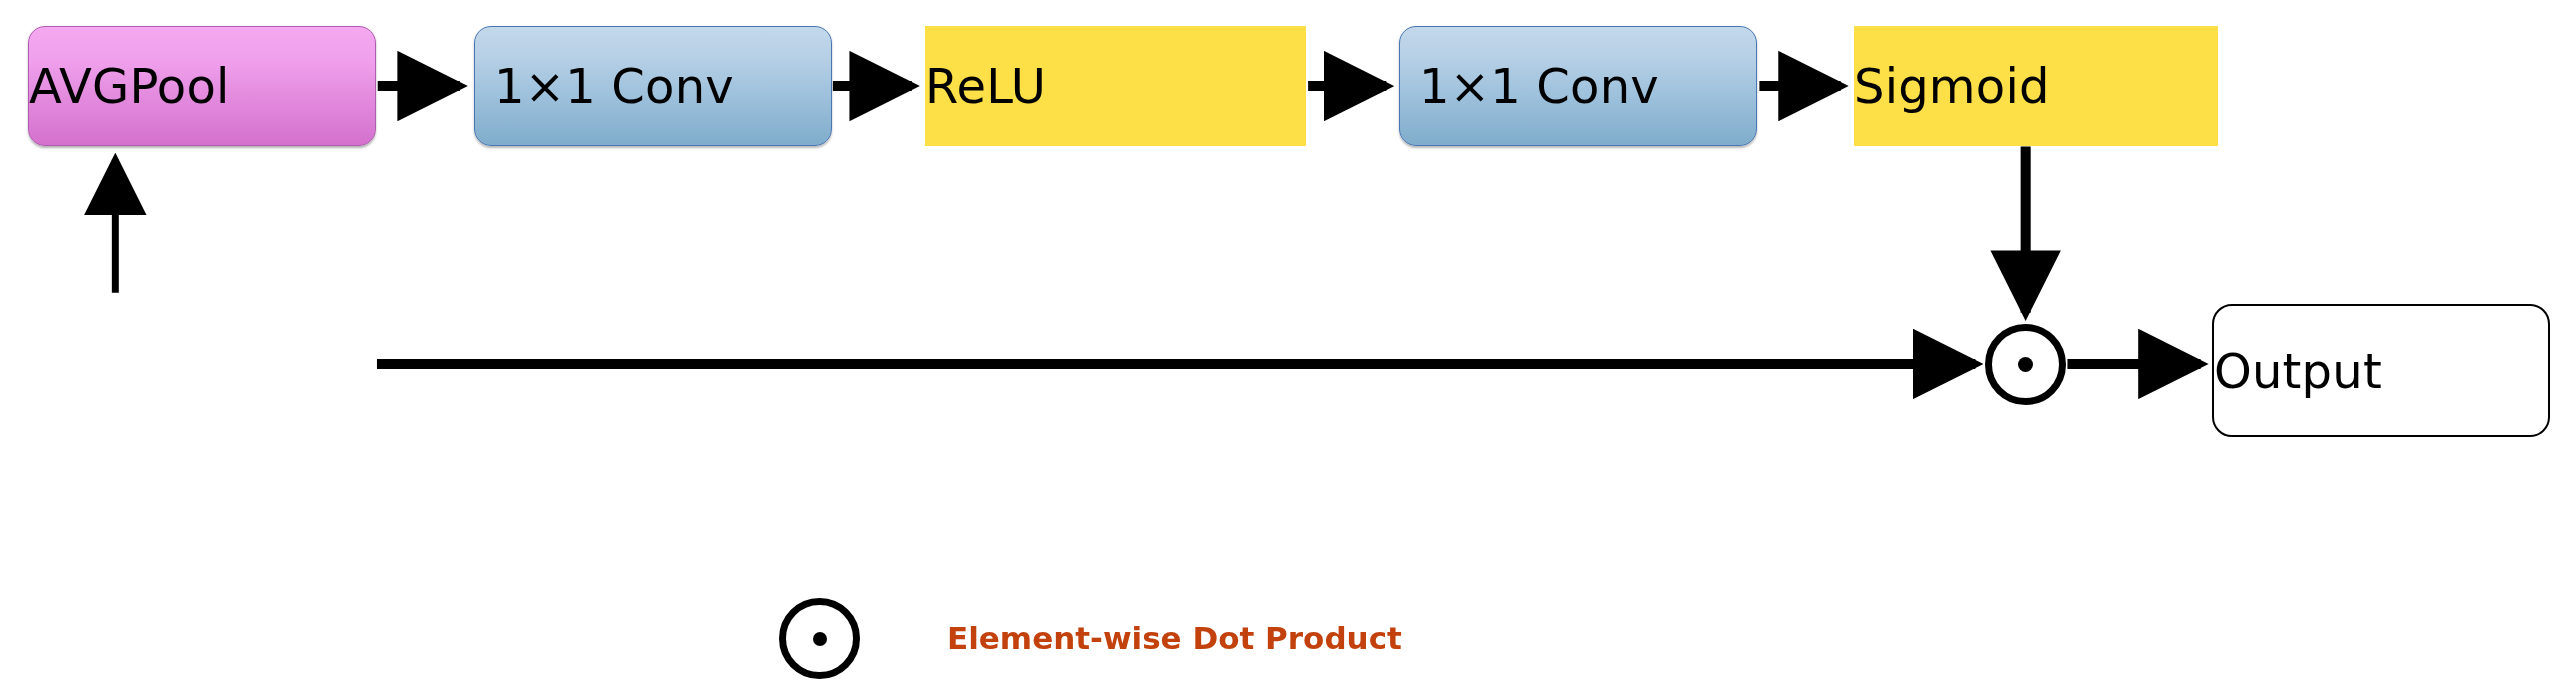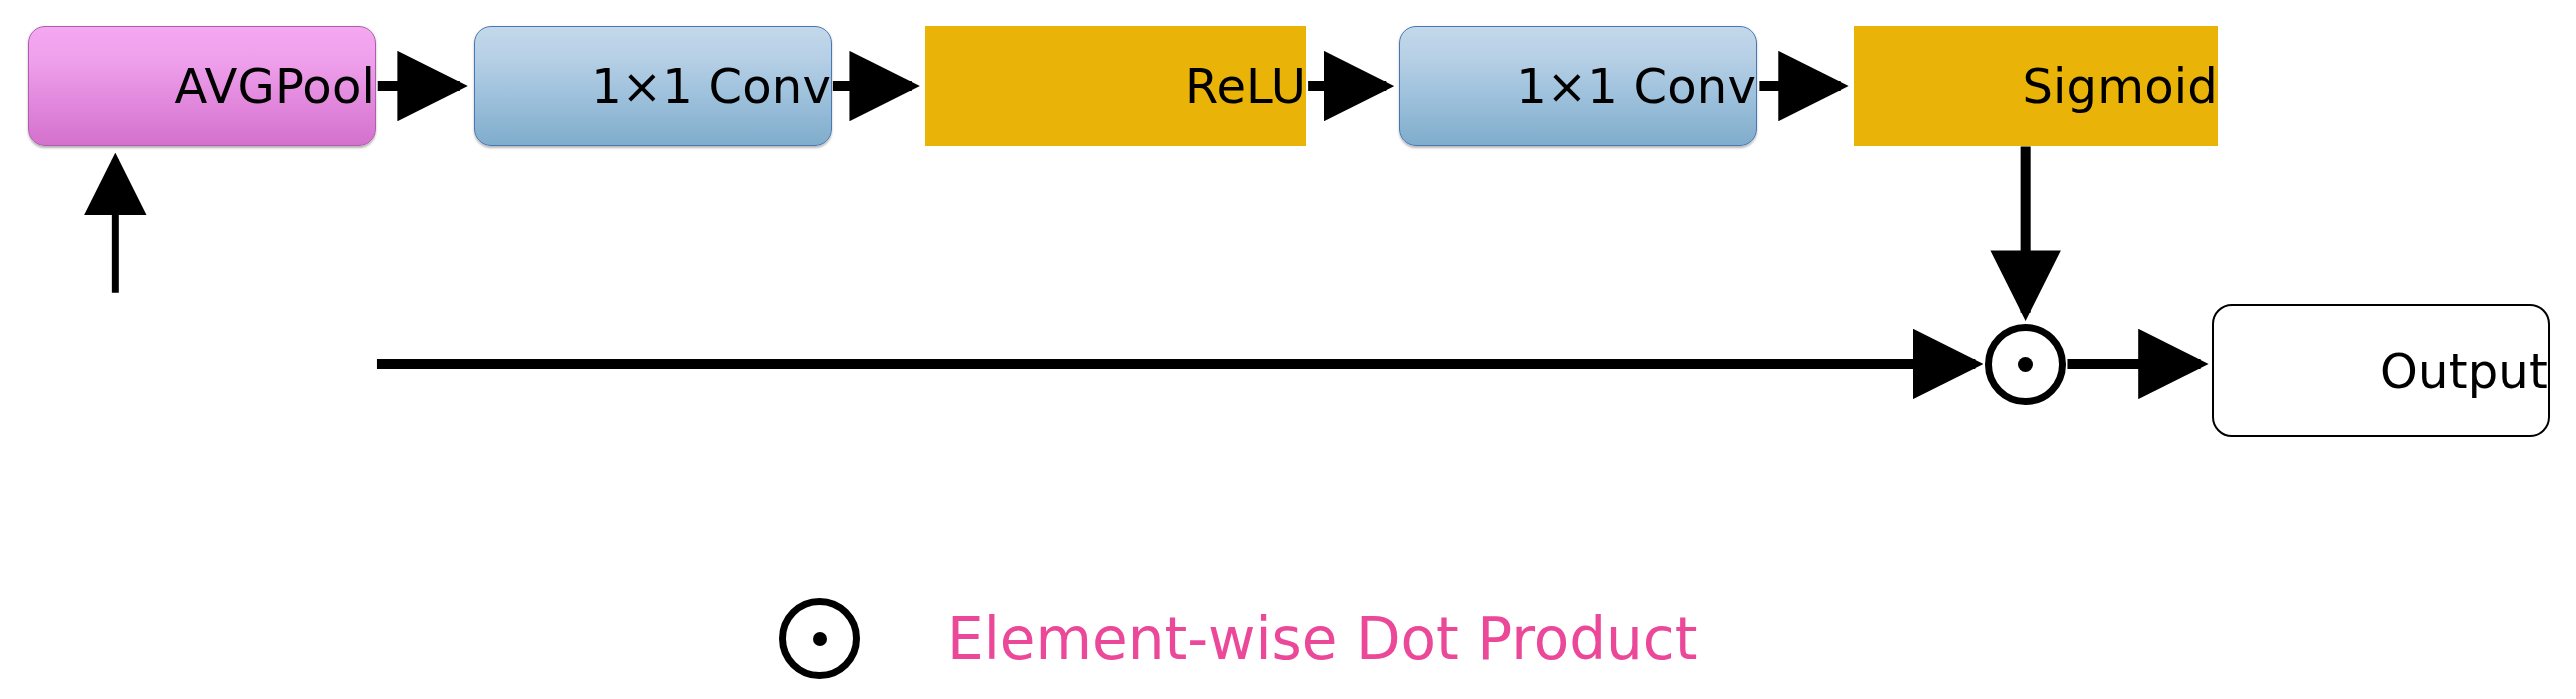--- a/index.html
+++ b/index.html
@@ -27,21 +27,21 @@
     height: 700px;
     pointer-events: none;
   }
 
   
   .node {
     position: absolute;
     box-sizing: border-box;
     display: flex;
     align-items: center;
-    justify-content: flex-end;
+    justify-content: flex-start;
     text-align: center;
     color: #000000;
     line-height: 1;
     white-space: nowrap;
   }
   .node-label {
     display: block;
     font-size: 48px;
     font-weight: 400;
     letter-spacing: 0.2px;
@@ -61,31 +61,32 @@
 
   
   .node-conv {
     top: 25.5px;
     width: 358px;
     height: 120px;
     border-radius: 17px;
     border: 1.5px solid #4877b4;
     background: linear-gradient(180deg, #c3d8ea 0%, #b7d0e6 25%, #9bbfdb 62%, #7fadcb 100%);
     box-shadow: 0 1.5px 2.3px rgba(0,0,0,0.28);
+    padding-left: 19px;
   }
   .node-conv1 { left: 474px; }
   .node-conv2 { left: 1399px; }
 
   
   .node-gray {
     top: 25.5px;
     height: 120px;
     border-radius: 0;
     border: none;
-    background: #eab308;
+    background: #fde047;
   }
   .node-relu    { left: 925px; width: 381px; }
   .node-sigmoid { left: 1854px; width: 364px; }
 
   
   .node-io {
     top: 294px;
     height: 133px;
     border-radius: 20px;
     border: 2.3px solid #000000;
@@ -143,23 +144,23 @@
     top: 50%;
     width: 14px;
     height: 14px;
     margin-left: -7px;
     margin-top: -7px;
     border-radius: 50%;
     background: #000000;
   }
   .legend-text {
     margin-left: 87px;
-    font-size: 58px;
-    font-weight: 400;
-    color: #ec4899;
+    font-size: 31px;
+    font-weight: 700;
+    color: #c2410c;
     white-space: nowrap;
     line-height: 1;
   }
 </style>
 </head>
 <body>
 
 <div id="canvas">
 
   <svg id="edges" width="2576" height="700" viewBox="0 0 3328 904" xmlns="http://www.w3.org/2000/svg">

